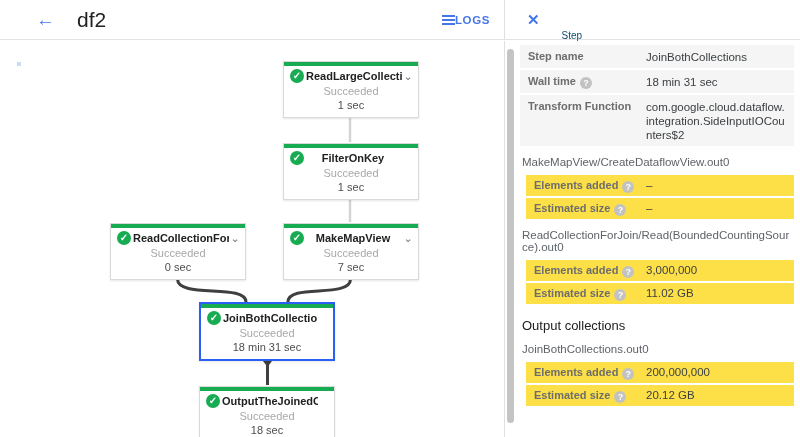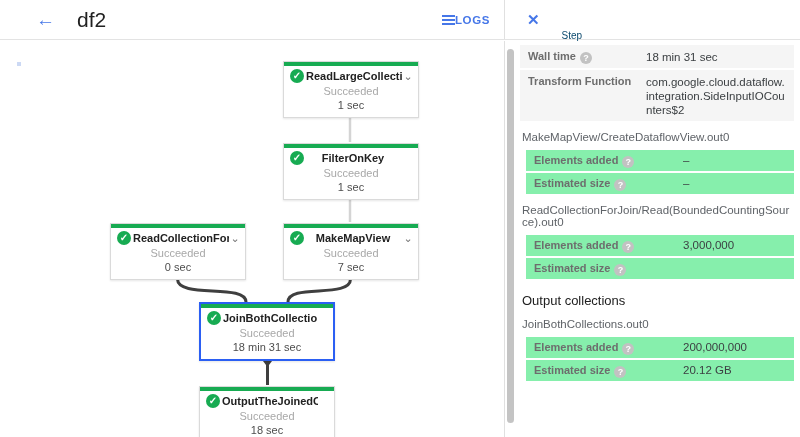--- a/index.html
+++ b/index.html
@@ -56,21 +56,21 @@
 
   .info-row { display:flex; background:#f5f5f5; margin-bottom:2px; padding:5px 8px 4px; }
   .info-label { width:118px; flex:0 0 118px; font-size:11px; font-weight:bold; color:#6d6d6d; }
   .info-value { flex:1; font-size:11.5px; color:#3c4043; word-break:break-all; line-height:14px; }
   .help-icon { display:inline-block; width:12px; height:12px; border-radius:50%; background:#c2c2c2;
     color:#fff; font-size:9px; line-height:12px; text-align:center; margin-left:4px;
     vertical-align:-1px; font-weight:bold; }
 
   .section-heading { font-size:13px; color:#212121; margin:14px 0 8px 2px; }
   .collection-name { font-size:11.5px; color:#5f6368; margin:10px 0 7px 2px; word-break:break-all; }
-  .metric-row { display:flex; background:#86efac; margin:0 0 2px 6px; padding:4px 8px 3px;gap:37px; }
+  .metric-row { display:flex; background:#fde047; margin:0 0 2px 6px; padding:4px 8px 3px; }
   .metric-label { width:112px; flex:0 0 112px; font-size:11px; font-weight:bold; color:#6d6d6d; }
   .metric-value { flex:1; font-size:11.5px; color:#3c4043; }
 </style>
 </head>
 <body>
 
 <div class="app">
 
   <div class="topbar">
     <div class="topbar-left">
@@ -185,20 +185,24 @@
         <div class="node-time">18 sec</div>
       </div>
     </div>
   </div>
 
   <div class="panel">
     <div class="scroll-thumb"></div>
     <div class="panel-content">
 
       <div class="info-row">
+        <span class="info-label">Step name</span>
+        <span class="info-value">JoinBothCollections</span>
+      </div>
+      <div class="info-row">
         <span class="info-label"><span>Wall time</span><span class="help-icon">?</span></span>
         <span class="info-value">18 min 31 sec</span>
       </div>
       <div class="info-row">
         <span class="info-label">Transform Function</span>
         <span class="info-value">com.google.cloud.dataflow.integration.SideInputIOCounters$2</span>
       </div>
 
 
       <div class="collection-name">MakeMapView/CreateDataflowView.out0</div>
@@ -211,20 +215,21 @@
         <span class="metric-value">–</span>
       </div>
 
       <div class="collection-name">ReadCollectionForJoin/Read(BoundedCountingSource).out0</div>
       <div class="metric-row">
         <span class="metric-label"><span>Elements added</span><span class="help-icon">?</span></span>
         <span class="metric-value">3,000,000</span>
       </div>
       <div class="metric-row">
         <span class="metric-label"><span>Estimated size</span><span class="help-icon">?</span></span>
+        <span class="metric-value">11.02 GB</span>
       </div>
 
       <div class="section-heading">Output collections</div>
 
       <div class="collection-name">JoinBothCollections.out0</div>
       <div class="metric-row">
         <span class="metric-label"><span>Elements added</span><span class="help-icon">?</span></span>
         <span class="metric-value">200,000,000</span>
       </div>
       <div class="metric-row">

